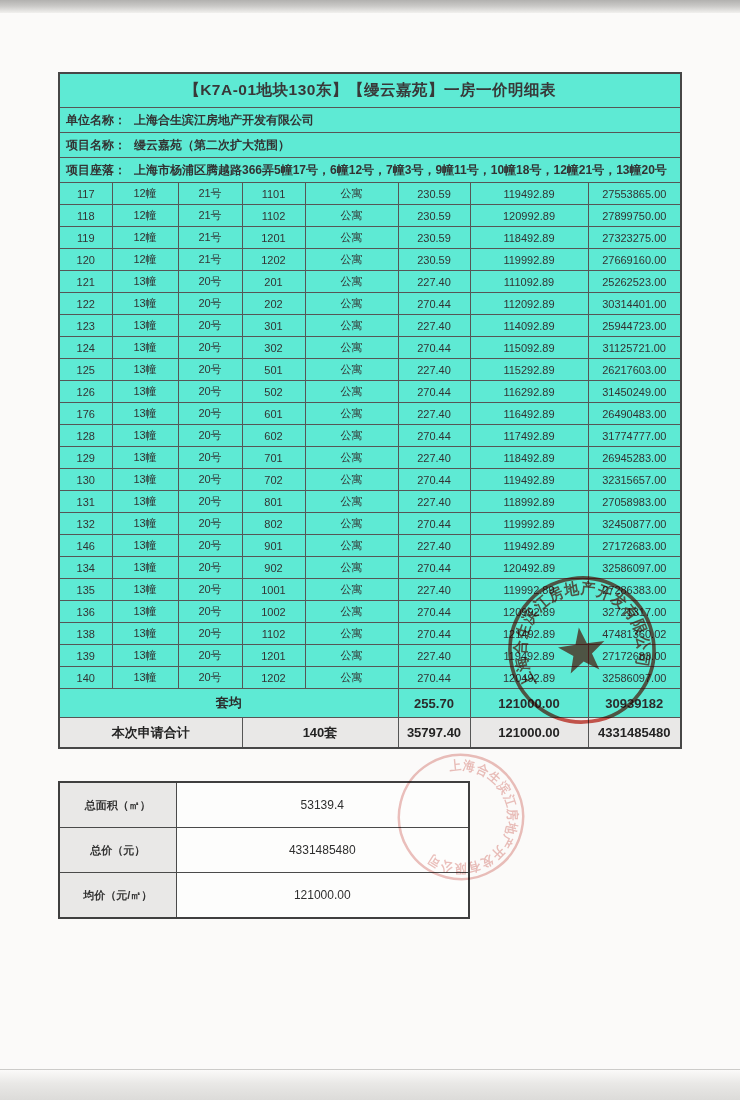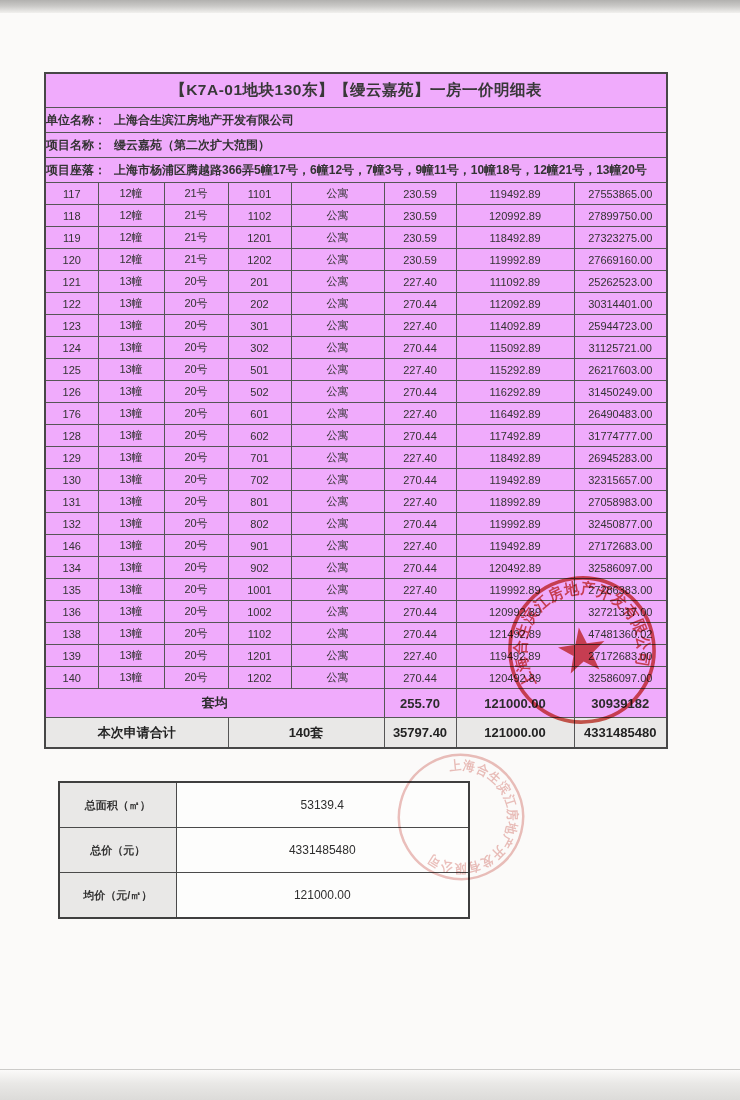--- a/index.html
+++ b/index.html
@@ -25,35 +25,35 @@
   .scan-band-bottom{
     position:absolute;left:0;bottom:0;width:740px;height:30px;
     background:linear-gradient(180deg,#fbfaf9 0%,#e9e8e6 45%,#dcdbd9 100%);
     border-top:1px solid rgba(0,0,0,.07);
   }
   table{border-collapse:collapse;table-layout:fixed;}
   td{overflow:hidden;white-space:nowrap;}
 
   
   .main{
-    position:absolute;left:44px;top:72px;width:622px;
+    position:absolute;left:58px;top:72px;width:622px;
     border:2px solid var(--border-dark);
-    background:#f0abfc;
+    background:#5eead4;
   }
   .main td{
     border:1px solid #565656;
     text-align:center;vertical-align:middle;
     font-size:11px;color:#333;height:21px;padding:0;
   }
   .r-title td{
     height:33px;font-size:15.5px;font-weight:700;color:#383838;
     letter-spacing:.5px;
   }
   .r-info td{
-    height:24px;text-align:left;
+    height:24px;text-align:left;padding-left:6px;
     font-size:12px;font-weight:700;color:#333;
   }
   .r-info .lbl{margin-right:8px;}
   .r-avg td{
     height:28px;font-size:13px;font-weight:700;color:#2b2b2b;
   }
   .r-total td{
     height:29px;font-size:13px;font-weight:700;color:#232323;
     background:var(--shade);
     margin-left:26px;

